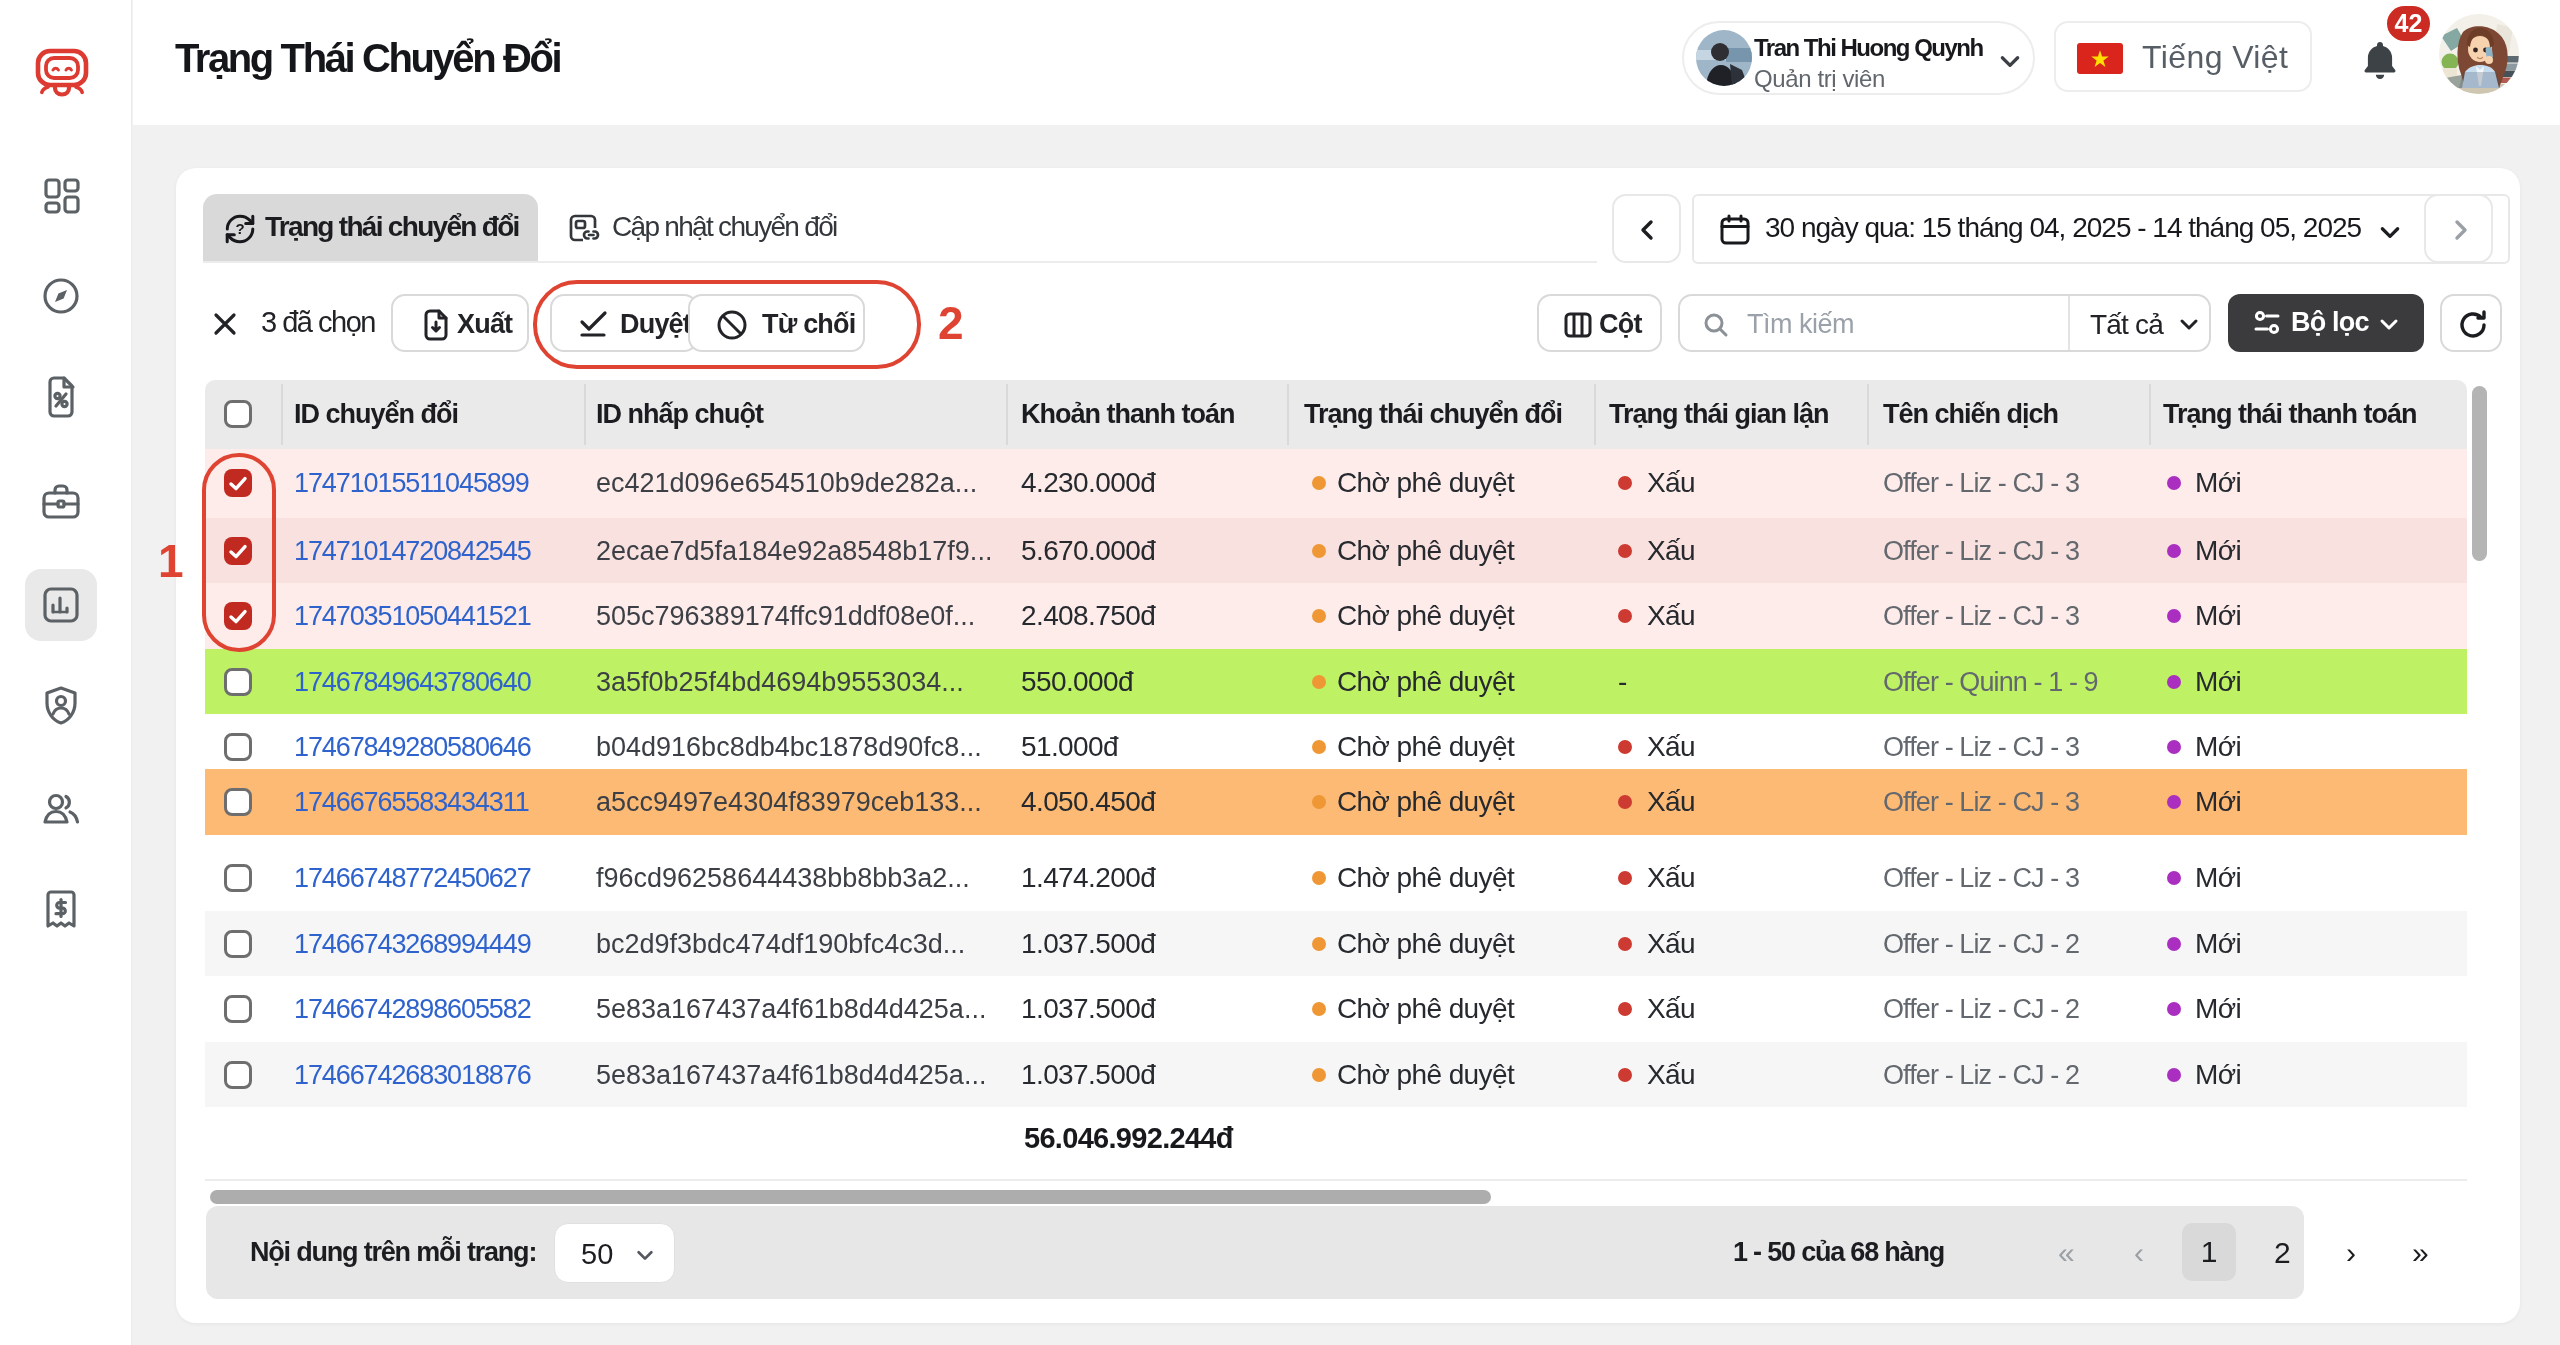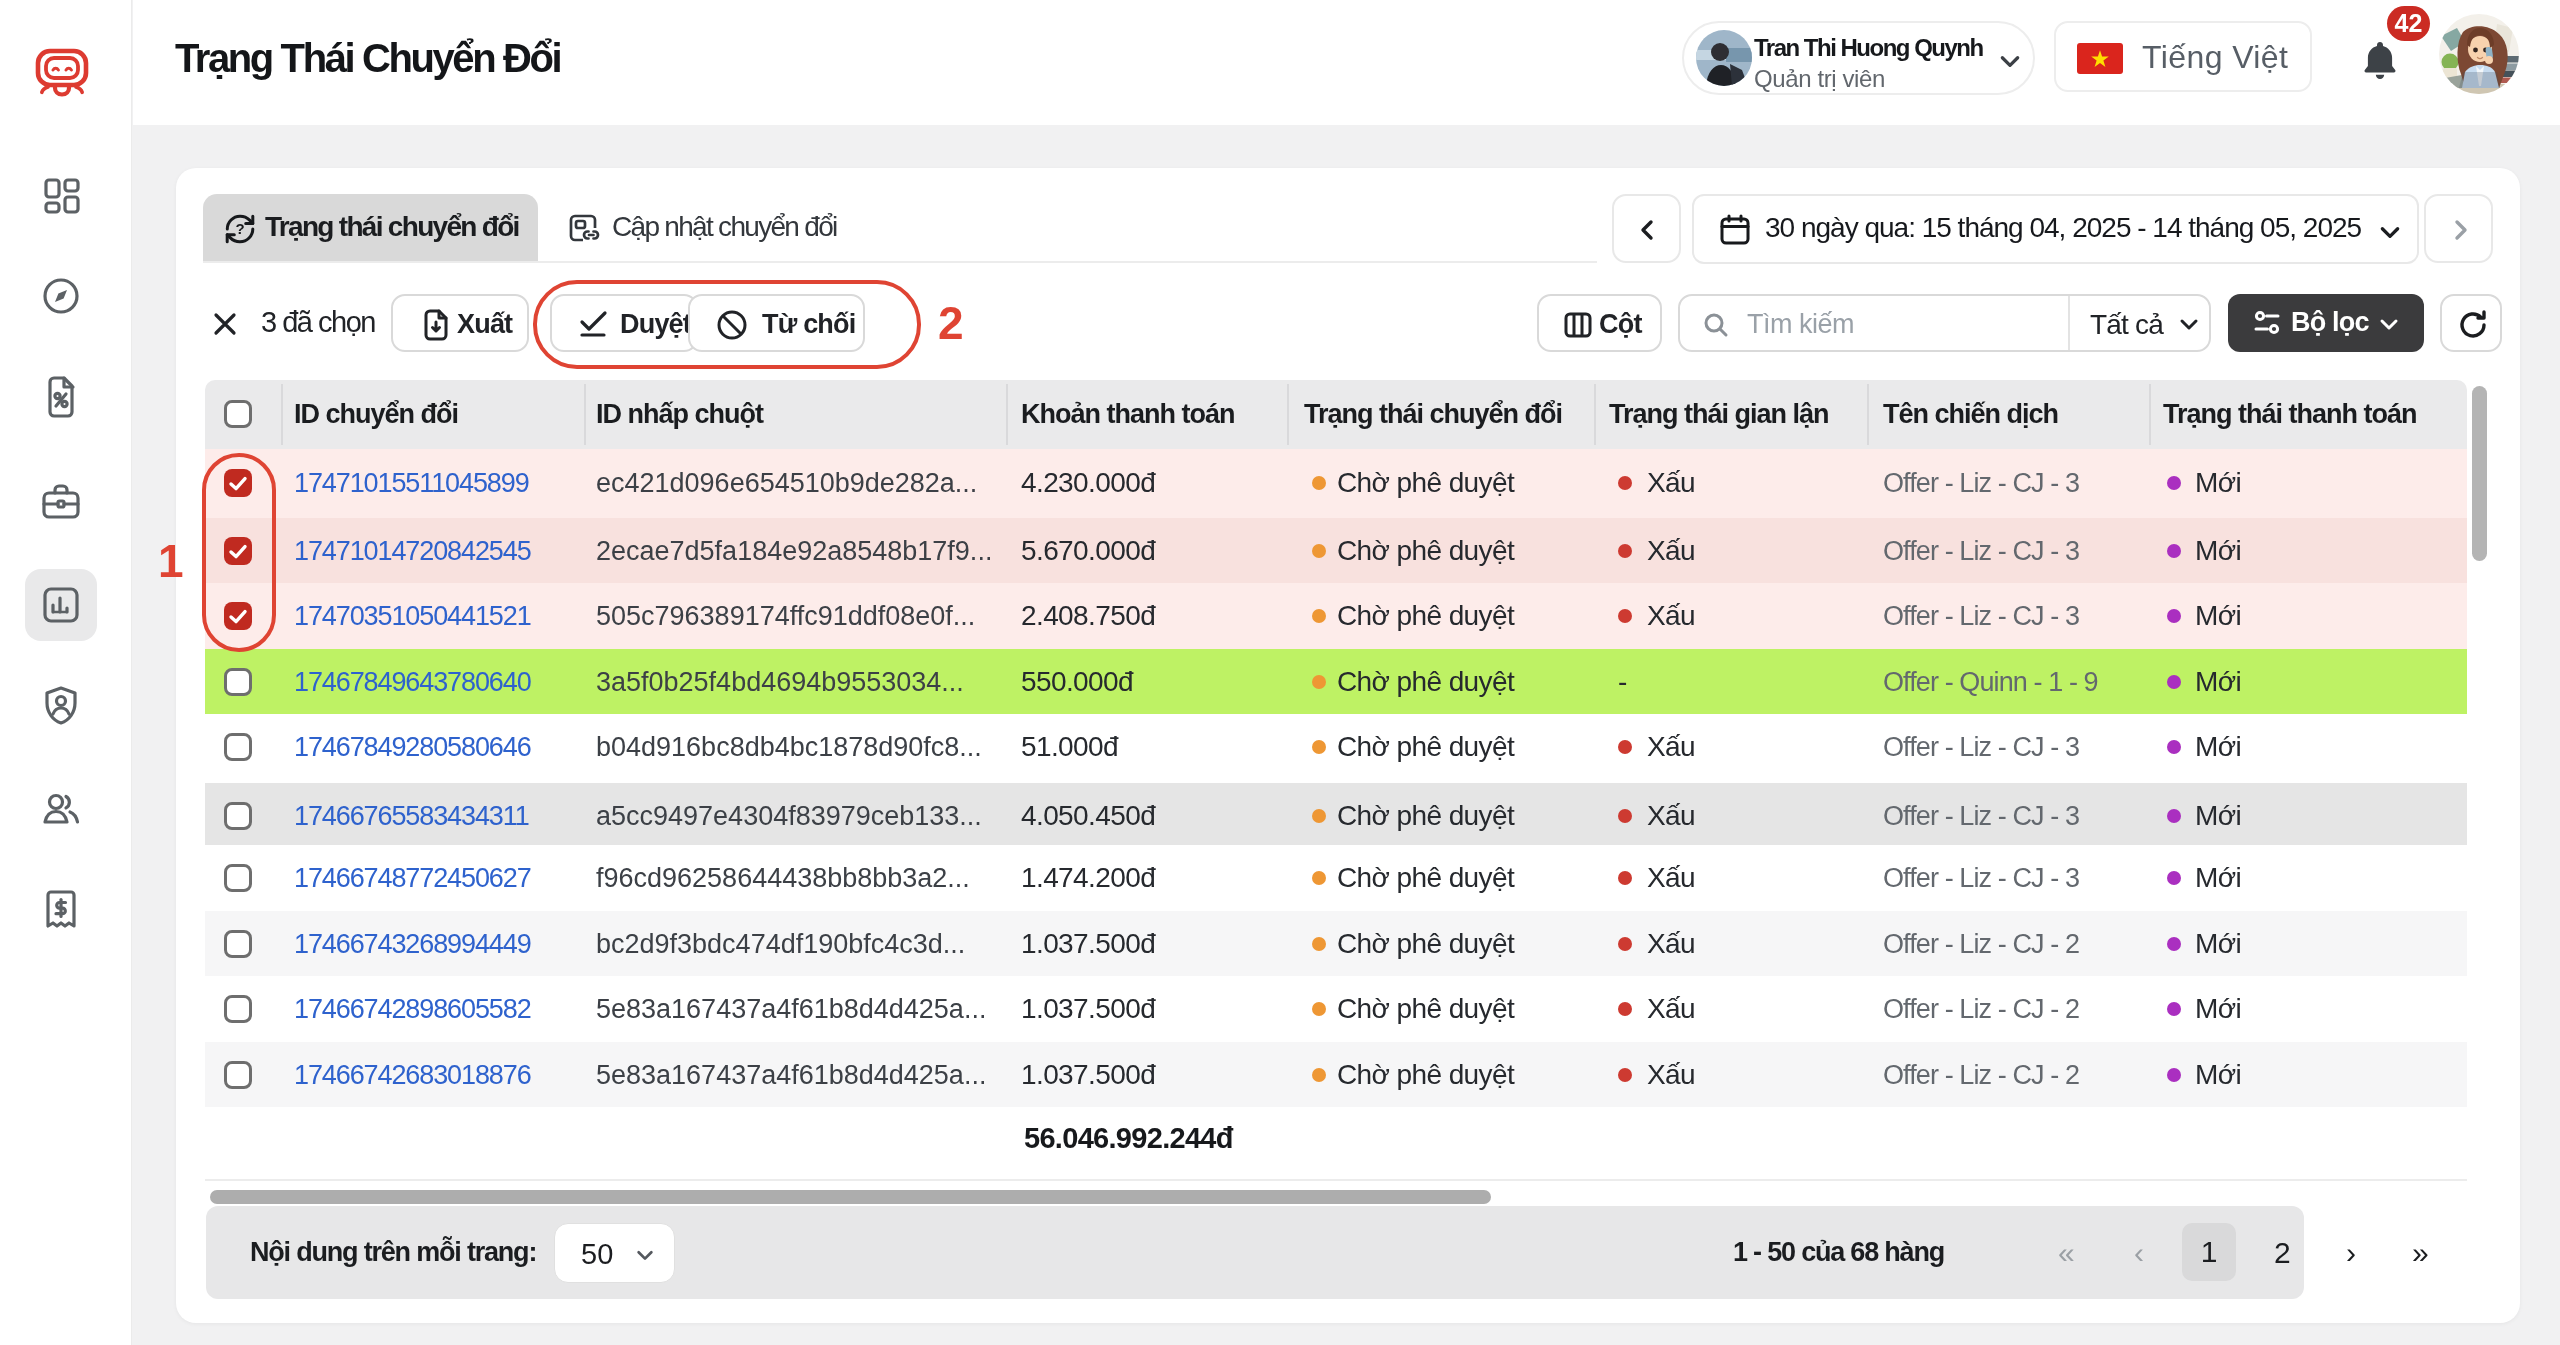--- a/index.html
+++ b/index.html
@@ -15,21 +15,21 @@
   .uname { position:absolute; left:70px; top:11px; font-size:24px; font-weight:bold; letter-spacing:-1.5px; color:#17191c; white-space:nowrap; }
   .urole { position:absolute; left:70px; top:42px; font-size:24px; letter-spacing:-0.4px; color:#62676d; }
   .flagbtn { position:absolute; left:1921px; top:21px; width:258px; height:71px; background:#fff; border:2px solid #ededed; border-radius:14px; }
   .flagtxt { position:absolute; left:86px; top:16px; font-size:32px; letter-spacing:0.4px; color:#575e66; }
   .card { position:absolute; left:176px; top:168px; width:2344px; height:1155px; background:#fff; border-radius:20px; box-shadow:0 1px 4px rgba(0,0,0,0.05); }
   .tab1 { position:absolute; left:27px; top:26px; width:335px; height:69px; background:#d9d9d9; border-radius:14px 14px 0 0; }
   .tab1 span { position:absolute; left:62px; top:17px; font-size:28px; font-weight:bold; letter-spacing:-1.7px; color:#1b1d20; white-space:nowrap; }
   .tab2txt { position:absolute; left:436px; top:43px; font-size:28px; font-weight:normal; letter-spacing:-1.7px; color:#33373c; white-space:nowrap; }
   .tabline { position:absolute; left:27px; top:93px; width:1394px; height:2px; background:#ececec; }
   .navbtn { position:absolute; top:26px; width:69px; height:69px; border:2px solid #e8e8e8; border-radius:14px; background:#fff; }
-  .datebox { position:absolute; left:1516px; top:26px; width:727px; height:70px; border:2px solid #e8e8e8; border-radius:12px; background:#fff; }
+  .datebox { position:absolute; left:1516px; top:26px; width:818px; height:70px; border:2px solid #e8e8e8; border-radius:6px; background:#fff; }
   .datetxt { position:absolute; left:71px; top:16px; font-size:28px; letter-spacing:-1.0px; color:#17191d; white-space:nowrap; }
   .tbtn { position:absolute; top:126px; height:58px; border:2px solid #d9d9d9; border-radius:14px; background:#fff; }
   .tbtxt { position:absolute; font-size:27px; font-weight:bold; letter-spacing:-0.8px; color:#212327; white-space:nowrap; }
   .seltxt { position:absolute; left:85px; top:138px; font-size:29px; letter-spacing:-1.5px; font-weight:500; color:#212327; }
   .filterbtn { position:absolute; left:2052px; top:126px; width:196px; height:58px; background:#3b3b3d; border-radius:12px; }
   .table { position:absolute; left:29px; top:212px; width:2262px; height:792px; }
   .thead { position:absolute; left:0; top:0; width:2262px; height:69px; background:#eaeaeb; border-radius:10px 10px 0 0; }
   .th { position:absolute; top:0; height:69px; line-height:69px; font-size:27px; font-weight:bold; letter-spacing:-1.0px; color:#1a1c1f; white-space:nowrap; }
   .sep { position:absolute; top:4px; width:2px; height:61px; background:#d9d9db; }
   .row { position:absolute; left:0; width:2262px; height:65.5px; }
@@ -365,21 +365,21 @@
 <span class="cell cid" style="left:391px">b04d916bc8db4bc1878d90fc8...</span>
 <span class="cell" style="left:816px">51.000đ</span>
 <span class="dot" style="left:1107px;background:#ee9734"></span>
         <span class="cell" style="left:1132px">Chờ phê duyệt</span>
 <span class="dot" style="left:1413px;background:#cd3a31"></span>
         <span class="cell" style="left:1442px">Xấu</span>
 <span class="cell camp" style="left:1678px">Offer - Liz - CJ - 3</span>
 <span class="dot" style="left:1962px;background:#aa2fc0"></span>
         <span class="cell" style="left:1990px">Mới</span>
 </div>
-<div class="row" style="top:403px;height:65.5px;background:#e5e5e5">
+<div class="row" style="top:389px;height:65.5px;background:#fdba74">
 <span class="cb off"></span>
 <span class="cell idl" style="left:89px">17466765583434311</span>
 <span class="cell cid" style="left:391px">a5cc9497e4304f83979ceb133...</span>
 <span class="cell" style="left:816px">4.050.450đ</span>
 <span class="dot" style="left:1107px;background:#ee9734"></span>
         <span class="cell" style="left:1132px">Chờ phê duyệt</span>
 <span class="dot" style="left:1413px;background:#cd3a31"></span>
         <span class="cell" style="left:1442px">Xấu</span>
 <span class="cell camp" style="left:1678px">Offer - Liz - CJ - 3</span>
 <span class="dot" style="left:1962px;background:#aa2fc0"></span>

